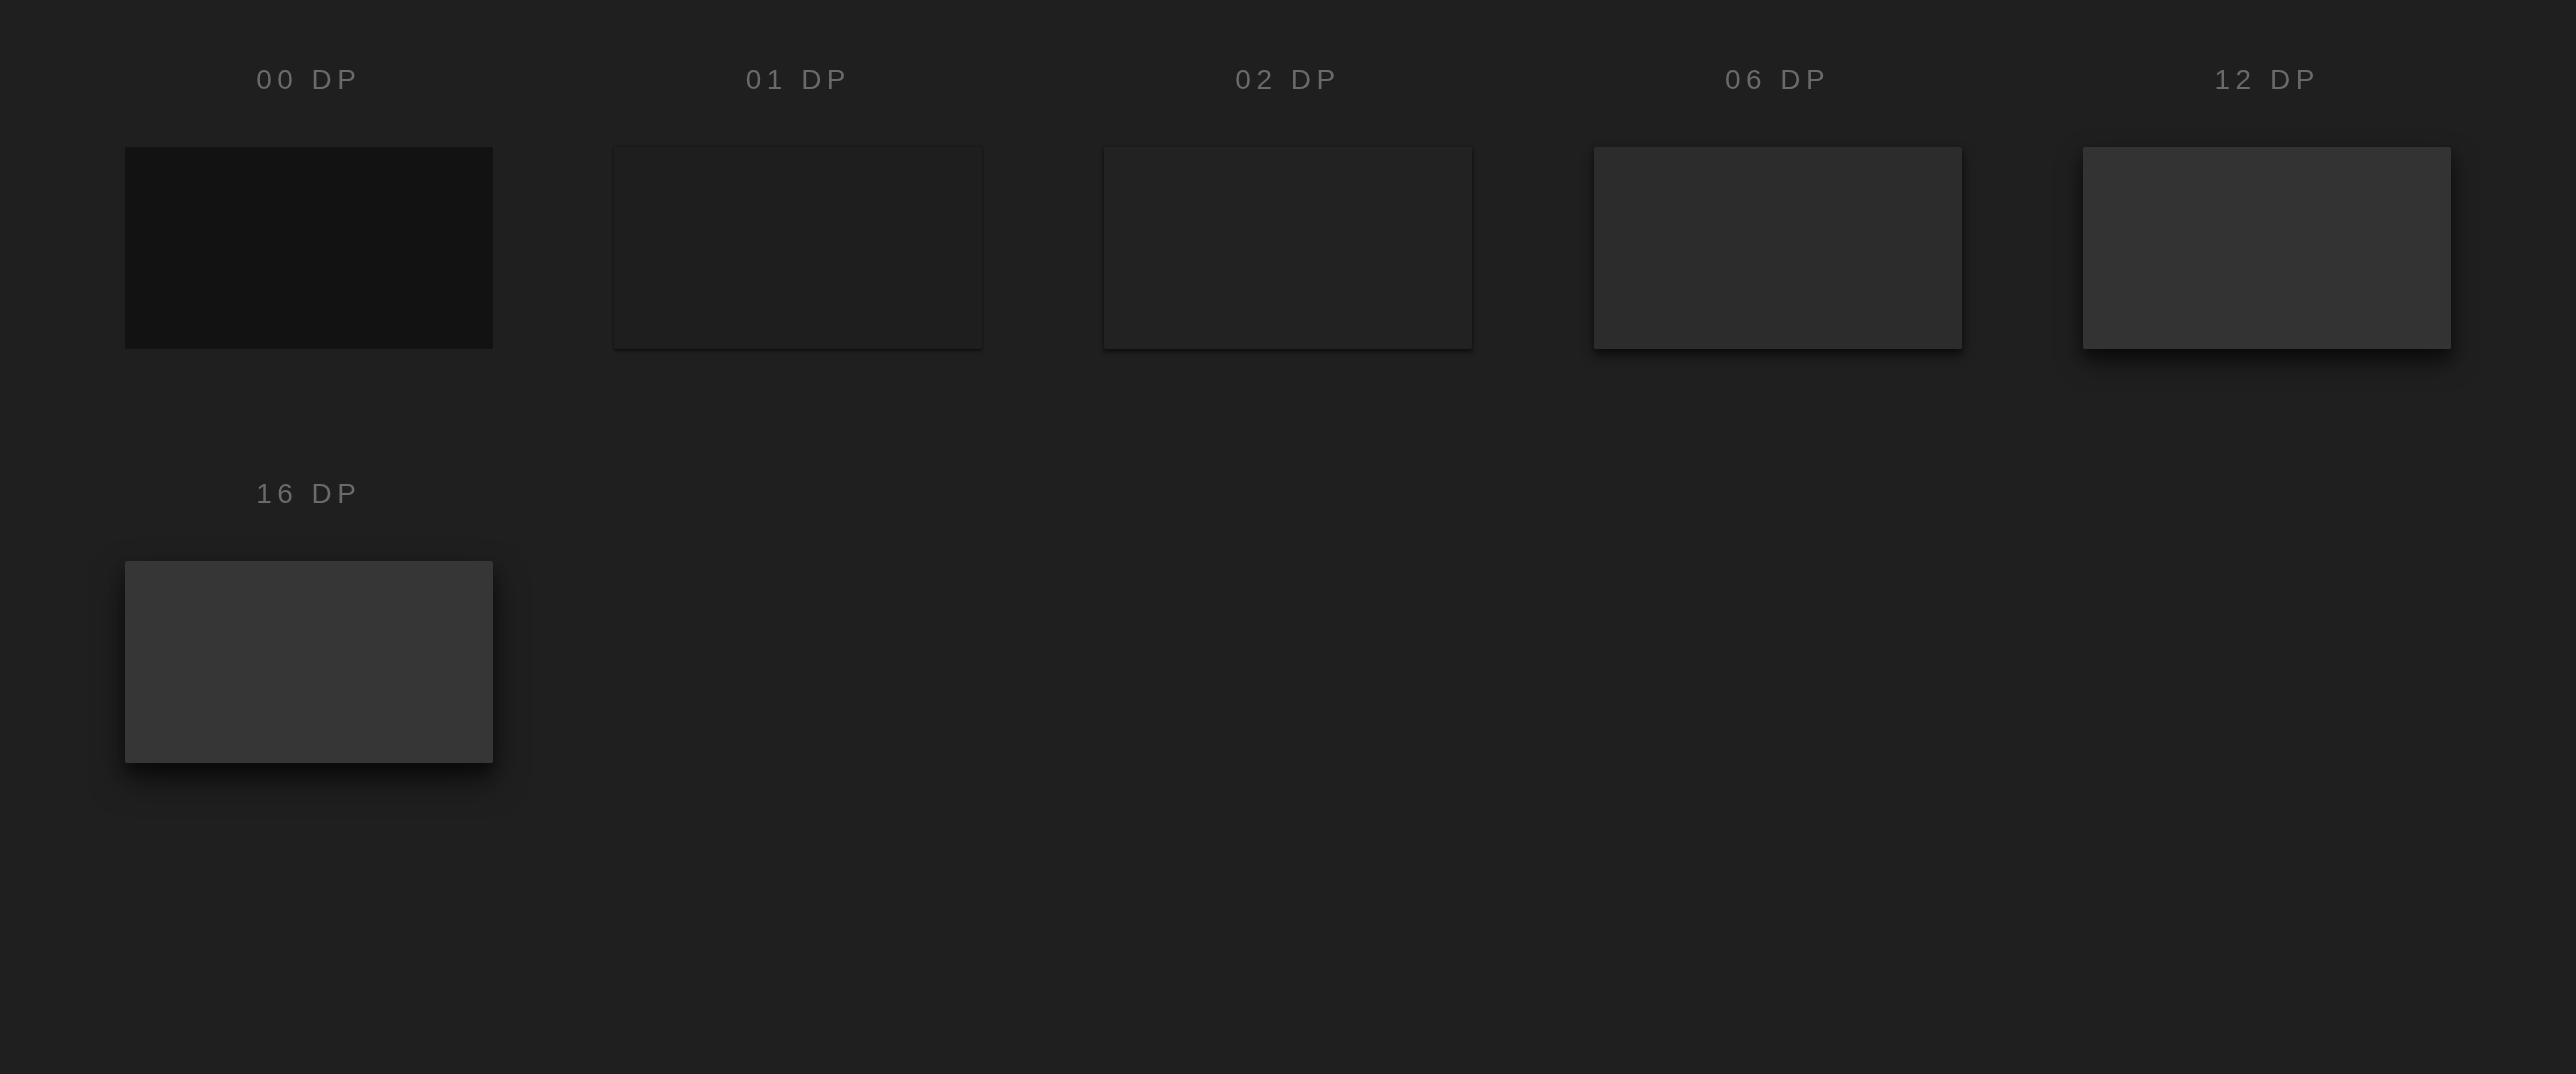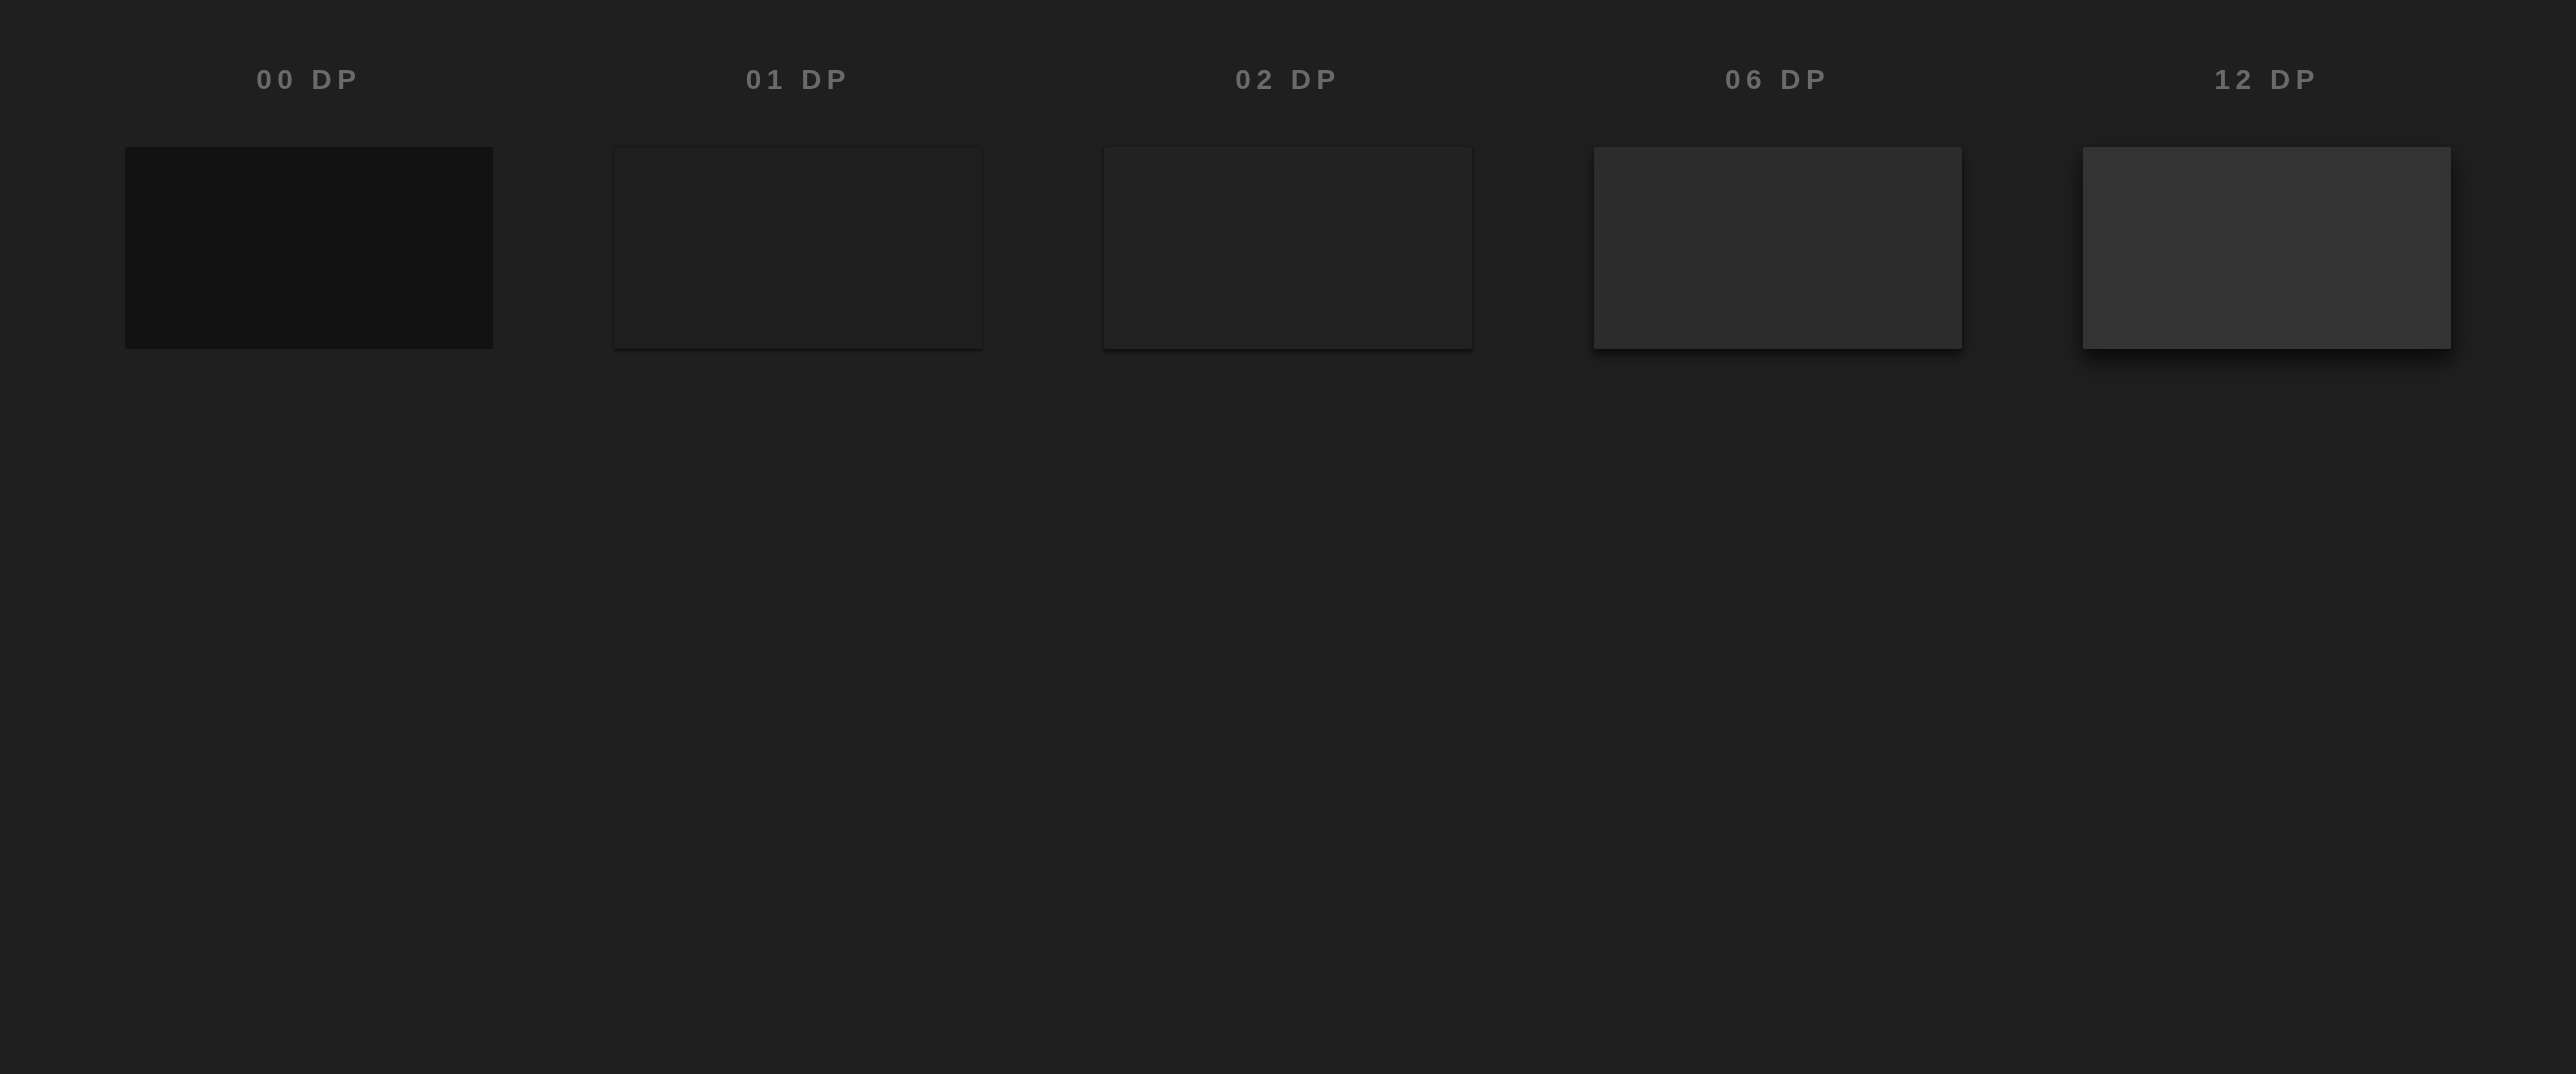--- a/index.html
+++ b/index.html
@@ -31,21 +31,21 @@
   }
 
   .cell {
     display: flex;
     flex-direction: column;
     align-items: center;
   }
 
   .label {
     font-size: 28px;
-    font-weight: 700;
+    font-weight: 400;
     letter-spacing: 5.5px;
     color: #6a6a6a;
     text-transform: uppercase;
     margin-bottom: 51px;
     white-space: nowrap;
   }
 
   .swatch {
     width: 368px;
     height: 202px;
@@ -91,17 +91,21 @@
       <div class="label">06 DP</div>
       <div class="swatch dp06"></div>
     </div>
 
 
     <div class="cell">
       <div class="label">12 DP</div>
       <div class="swatch dp12"></div>
     </div>
 
+    <div class="cell">
+      <div class="label">16 DP</div>
+      <div class="swatch dp16"></div>
+    </div>
 
 
   </div>
 </div>
 
 
 </body></html>

